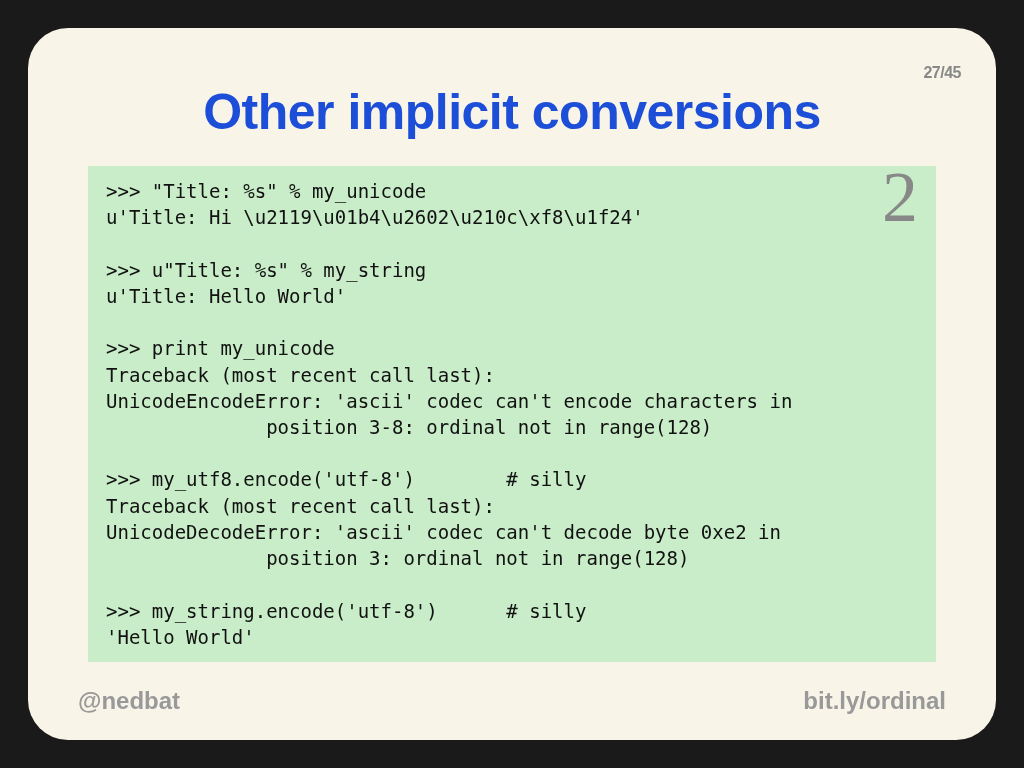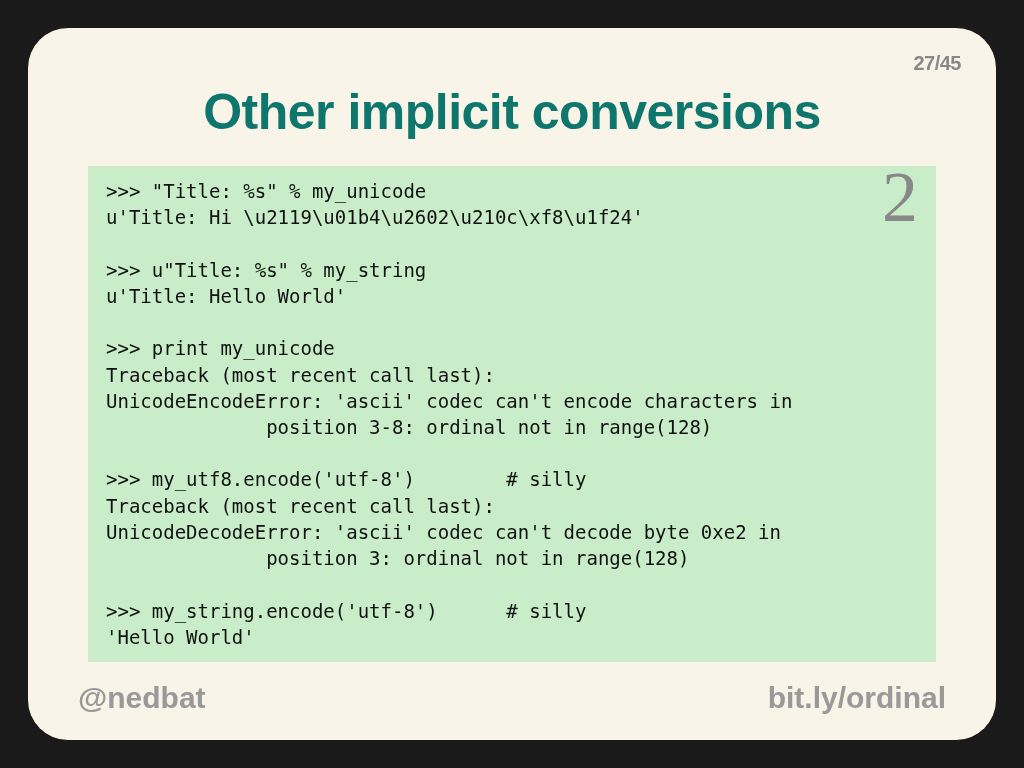--- a/index.html
+++ b/index.html
@@ -14,34 +14,34 @@
   .slide {
     width: 968px;
     height: 712px;
     background: #f8f4e8;
     border-radius: 40px;
     position: relative;
     padding: 35px 50px 30px 50px;
   }
   .page-num {
     position: absolute;
-    top: 24px;
+    top: 36px;
     right: 35px;
     font-family: Arial, Helvetica, sans-serif;
     font-weight: bold;
-    font-size: 20px;
+    font-size: 16px;
     color: #888;
     letter-spacing: -0.5px;
   }
   .title {
     text-align: center;
     font-family: Arial, Helvetica, sans-serif;
     font-weight: 900;
     font-size: 50px;
-    color: #0f766e;
+    color: #1d4ed8;
     margin-top: 20px;
     margin-bottom: 25px;
     letter-spacing: -0.5px;
   }
   .code-block {
     position: relative;
     background: #c8edc8;
     padding: 12px 18px;
     font-family: 'DejaVu Sans Mono', Menlo, Consolas, monospace;
     font-size: 19px;
@@ -61,21 +61,21 @@
   }
   .footer {
     position: absolute;
     bottom: 25px;
     left: 50px;
     right: 50px;
     display: flex;
     justify-content: space-between;
     font-family: Arial, Helvetica, sans-serif;
     font-weight: bold;
-    font-size: 30px;
+    font-size: 24px;
     color: #999;
   }
 </style>
 </head>
 <body>
 
 <div class="slide">
   <div class="page-num">27/45</div>
   <h1 class="title">Other implicit conversions</h1>
   <div class="code-block"><div class="py-version">2</div><span>&gt;&gt;&gt; "Title: %s" % my_unicode

